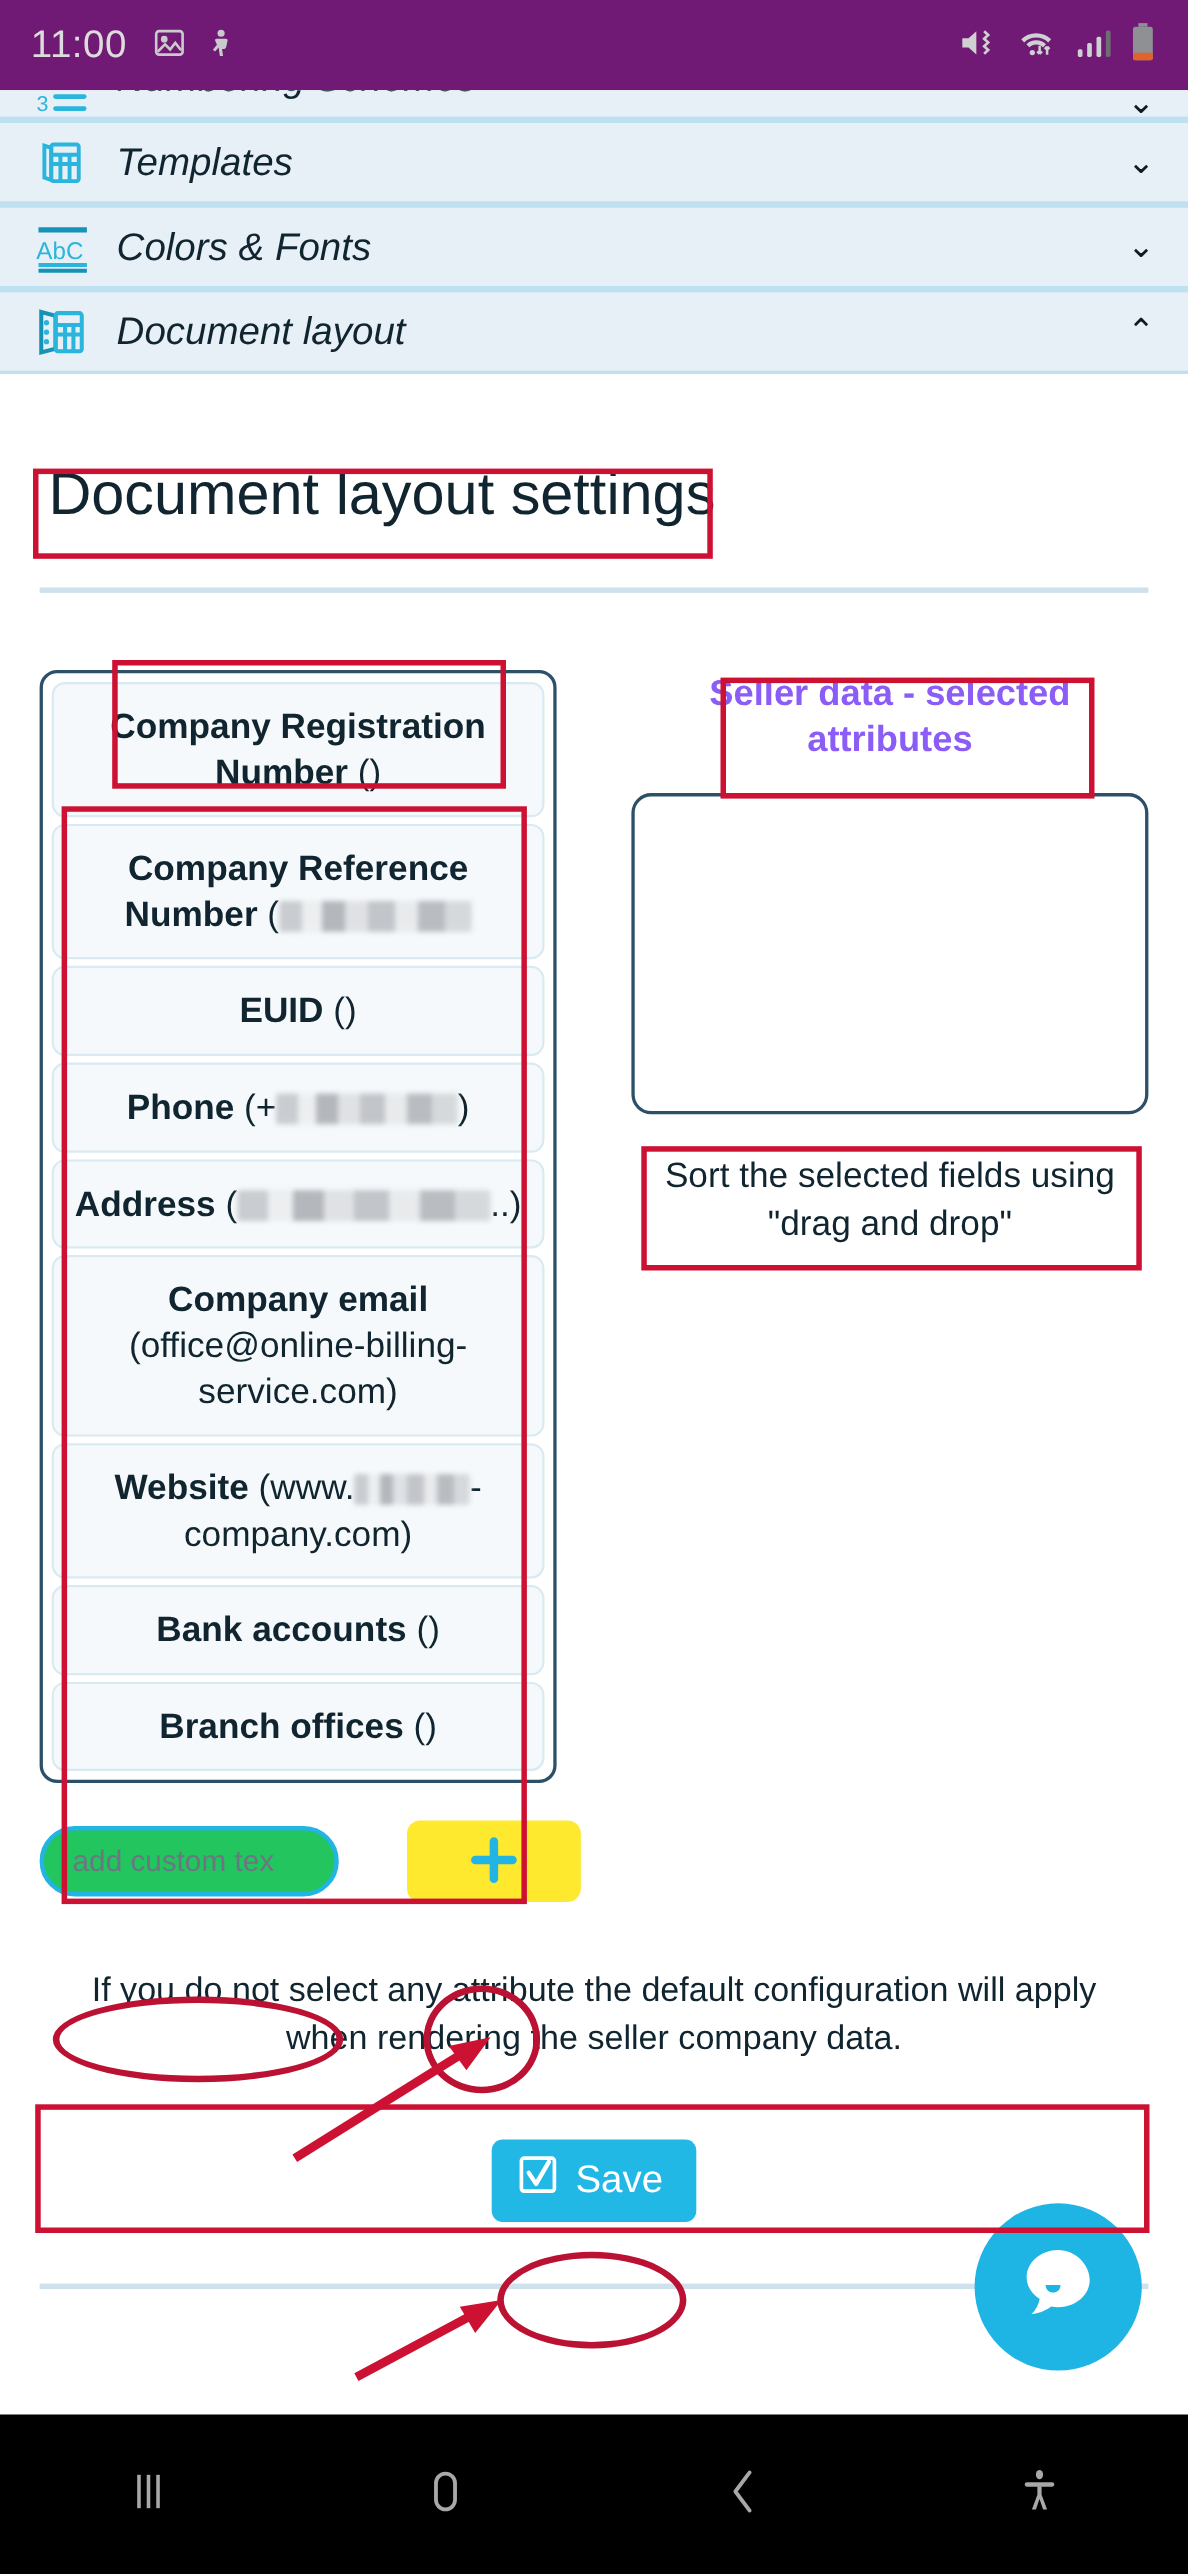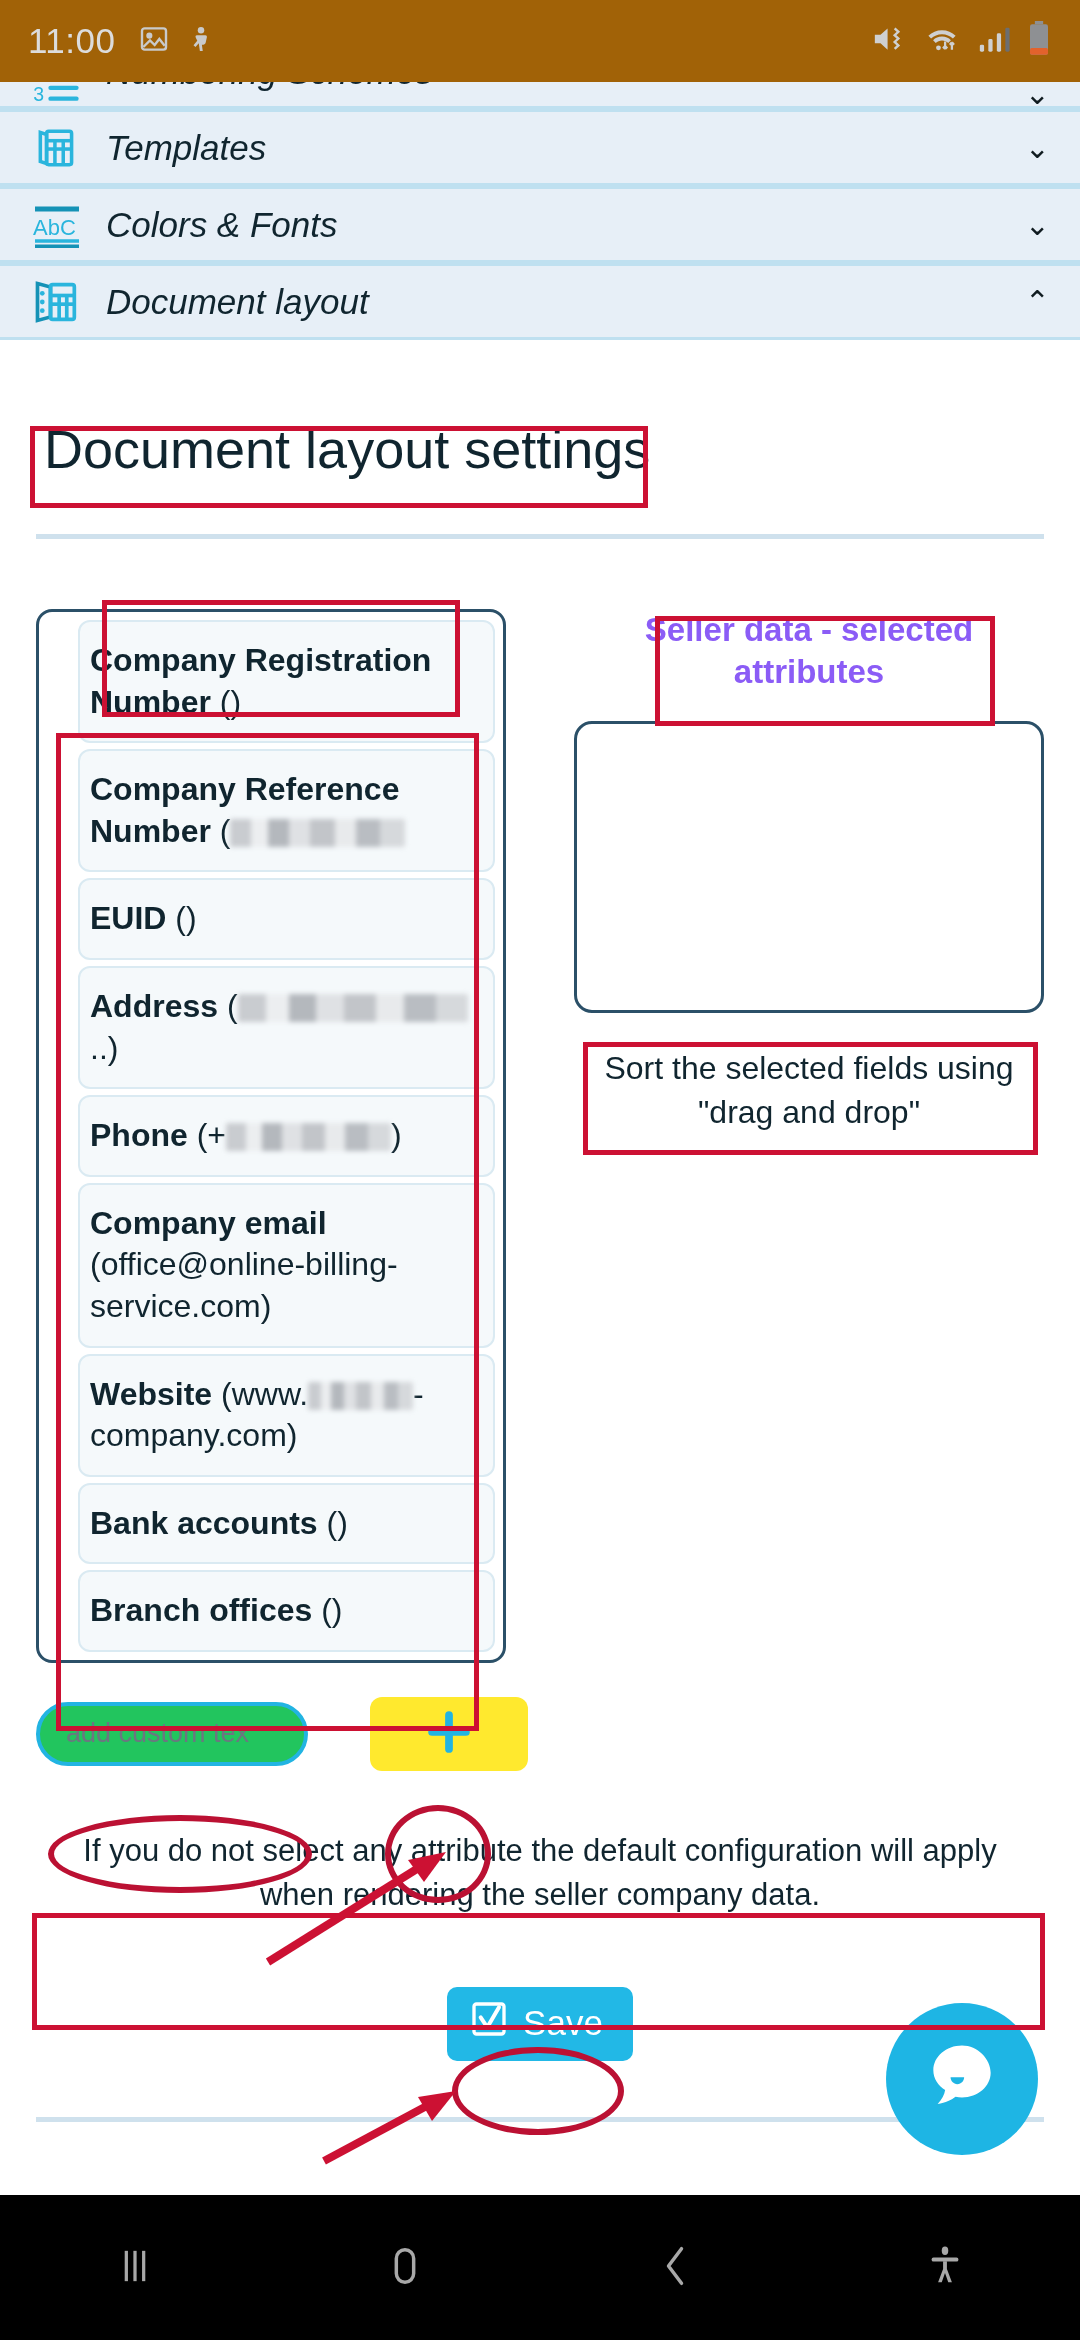--- a/index.html
+++ b/index.html
@@ -7,21 +7,21 @@
     width: 1080px; height: 2340px;
     font-family: "Liberation Sans", sans-serif;
     background: #ffffff;
     overflow: hidden;
   }
   #root { position: relative; width: 1080px; height: 2340px; }
 
   
   .statusbar {
     position: absolute; top: 0; left: 0; width: 1080px; height: 82px;
-    background: #a16207; display: flex; align-items: center;
+    background: #701a75; display: flex; align-items: center;
     padding: 0 28px; color: #d8d9da;
   }
   .sb-time { font-size: 35px; letter-spacing: .5px; color: #dcdcdc; }
   .sb-left-icons { display: flex; align-items: center; gap: 16px; margin-left: 22px; }
   .sb-spacer { flex: 1; }
   .sb-right-icons { display: flex; align-items: center; gap: 14px; }
 
   
   .accordion { position: absolute; top: 82px; left: 0; width: 1080px; }
   .acc-row {
@@ -61,22 +61,22 @@
   }
   .col-head.right { color: #8b5cf6; }
 
   
   .avail-box {
     border: 3px solid #2b5068; border-radius: 16px; padding: 8px;
     background: #fff; margin-top: 14px;
   }
   .avail-item {
     border: 2px solid #daeaf2; border-radius: 12px; background: #f5f9fb;
-    color: #10252f; font-size: 32px; font-weight: bold; 
-    padding: 18px 10px; margin-bottom: 6px; line-height: 1.3; word-wrap: break-word; margin-left: 31px;
+    color: #10252f; font-size: 32px; font-weight: bold; text-align: center;
+    padding: 18px 10px; margin-bottom: 6px; line-height: 1.3; word-wrap: break-word;
   }
   .avail-item:last-child { margin-bottom: 0; }
   .avail-item .val { font-weight: normal; }
   .redact {
     display: inline-block; vertical-align: -5px; height: 28px;
     background: linear-gradient(90deg,#c9ccd0 0 12%,#eceef0 12% 22%,#b4b8bd 22% 34%,#dfe1e4 34% 46%,#c2c5c9 46% 60%,#e8eaec 60% 72%,#b9bdc2 72% 86%,#d6d9dc 86% 100%);
     filter: blur(2.4px); border-radius: 2px;
   }
 
   .selected-box {
@@ -261,22 +261,22 @@
     <div class="hr-soft"></div>
 
     <div class="cols">
 
       <div class="col-left">
         <div class="avail-box">
 
         <div class="avail-item"><span>Company Registration Number</span> <span class="val">()</span></div>
             <div class="avail-item"><span>Company Reference Number</span> <span class="val">(</span><span class="redact" style="width: 175px;"></span></div>
             <div class="avail-item"><span>EUID</span> <span class="val">()</span></div>
+            <div class="avail-item"><span>Phone</span> <span class="val">(+</span><span class="redact" style="width: 165px;"></span><span class="val">)</span></div>
             <div class="avail-item"><span>Address</span> <span class="val">(</span><span class="redact" style="width: 230px;"></span><span class="val">..)</span></div>
-            <div class="avail-item"><span>Phone</span> <span class="val">(+</span><span class="redact" style="width: 165px;"></span><span class="val">)</span></div>
             <div class="avail-item"><span>Company email</span> <span class="val">(office@online-billing-service.com)</span></div>
             <div class="avail-item"><span>Website</span> <span class="val">(www.</span><span class="redact" style="width: 105px;"></span><span class="val">-company.com)</span></div>
             <div class="avail-item"><span>Bank accounts</span> <span class="val">()</span></div>
             <div class="avail-item"><span>Branch offices</span> <span class="val">()</span></div>
           </div>
       </div>
 
       <div class="col-right">
         <div class="col-head right">Seller data - selected attributes</div>
         <div class="selected-box"></div>

